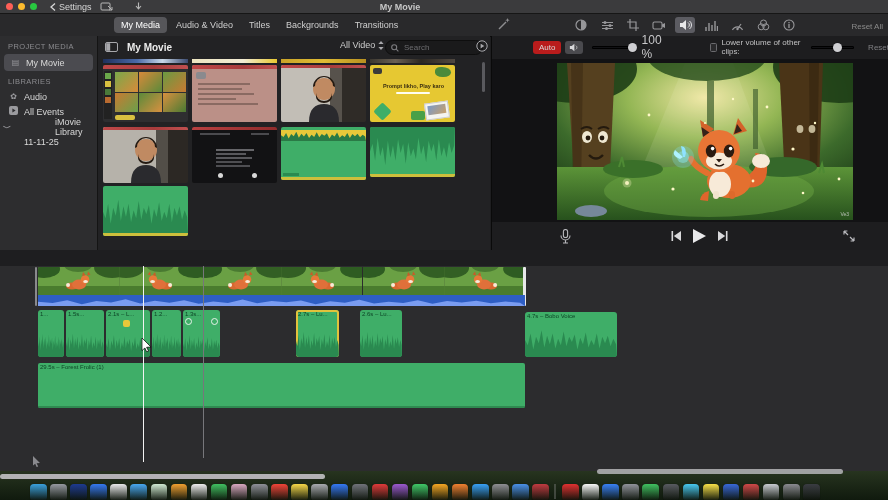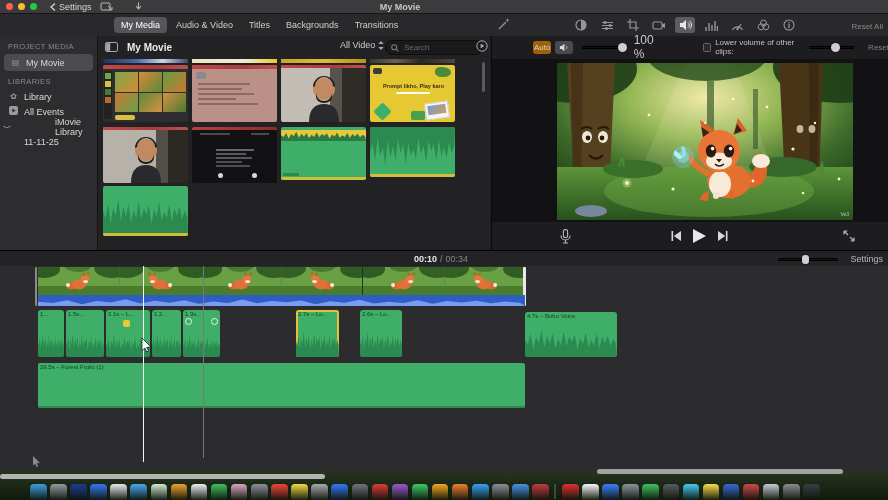--- a/index.html
+++ b/index.html
@@ -33,21 +33,21 @@
              display:flex;align-items:center;padding:0 5px;gap:3px;}
   #searchbox input{background:transparent;border:none;outline:none;color:#bbb;font-size:8px;width:64px;
                    font-family:"Liberation Sans",sans-serif;}
   #searchbox input::placeholder{color:#6d6d70;}
   .thumb{position:absolute;border-radius:2px;overflow:hidden;background:#333;}
   .redbar{position:absolute;left:0;top:0;right:0;height:4px;background:linear-gradient(90deg,#c04848,#a83c3c 60%,#c05050);}
   .wfsvg{position:absolute;left:0;width:100%;}
   
   #rightpanel{left:491px;top:36px;width:397px;height:214px;background:#1d1d1f;border-left:1px solid #0a0a0a;}
   #volbar{position:absolute;left:0;top:0;width:397px;height:22px;display:flex;align-items:center;}
-  .pillbtn{font-size:8px;color:#d8d8d8;background:#a16207;border-radius:3px;padding:2px 1px;}
+  .pillbtn{font-size:8px;color:#d8d8d8;background:#b91c1c;border-radius:3px;padding:2px 6px;}
   .slider{position:relative;height:3px;border-radius:2px;background:#111114;box-shadow:inset 0 0 0 1px #000;}
   .knob{position:absolute;top:-3px;width:9px;height:9px;border-radius:50%;background:#cfcfd2;box-shadow:0 0 1px #000;}
   .dim{color:#808084;}
   #viewer{position:absolute;left:0;top:23px;width:397px;height:163px;background:#121214;}
   #videoframe{position:absolute;left:65px;top:4px;width:296px;height:157px;background:#000;}
   #watermark{position:absolute;right:4px;bottom:3px;font-size:5px;color:#ddd;opacity:.8;}
   #transport{position:absolute;left:0;top:186px;width:397px;height:28px;display:flex;align-items:center;}
   
   #tl-toolbar{left:0;top:250px;width:888px;height:15px;background:#232325;border-top:1px solid #000;border-bottom:1px solid #0e0e0e;}
   #tl-time{font-size:9px;font-weight:bold;color:#e8e8e8;}
@@ -200,21 +200,21 @@
 
   <div id="sidebar" class="abs">
     <div class="side-h">PROJECT MEDIA</div>
     <div class="side-item sel">
       <span class="sic">▤</span>
       <span>My Movie</span>
     </div>
     <div class="side-h">LIBRARIES</div>
     <div class="side-item">
       <span class="sic">✿</span>
-      <span>Library</span>
+      <span>Audio</span>
     </div>
     <div class="side-item">
       <span class="sic">
         <svg width="9" height="9" viewBox="0 0 9 9" style="display:inline">
             <rect width="9" height="9" rx="2" fill="#9a9a9e"></rect>
             <path d="M3.4,2.5 L6.6,4.5 L3.4,6.5 Z" fill="#2d2d2f"></path>
           </svg>
       </span>
       <span>All Events</span>
     </div>
@@ -495,31 +495,20 @@
         </div>
       </div>
       <div class="abs" style="right:34px;">
         <svg width="12" height="12" viewBox="0 0 12 12">
           <path d="M1,1 L5,5 M1,1 h3.4 M1,1 v3.4 M11,11 L7,7 M11,11 h-3.4 M11,11 v-3.4" stroke="#b8b8bc" stroke-width="1.2" fill="none"></path>
         </svg>
       </div>
     </div>
   </div>
 
-  <div id="tl-toolbar" class="abs row">
-    <div class="row" style="margin-left:414px;gap:3px;">
-      <span id="tl-time">00:10</span>
-      <span id="tl-total">/</span>
-      <span id="tl-total">00:34</span>
-    </div>
-    <div class="slider" style="position:absolute;left:778px;top:7px;width:60px;background:#1a1a1c;">
-      <div class="knob" style="left:24px;width:7px;height:9px;border-radius:3px;top:-3px;"></div>
-    </div>
-    <span id="settings-label" class="abs" style="right:5px;top:3px;">Settings</span>
-  </div>
 
   <div id="timeline" class="abs">
     <div class="abs" style="left:35px;top:1px;width:2px;height:39px;background:#8a8a8e;border-radius:1px;"></div>
     <div id="filmstrip">
         <svg width="81.17" height="28">
           <use href="#foxframe"></use>
         </svg>
         <svg width="81.17" height="28" style="transform: scaleX(-1);">
           <use href="#foxframe"></use>
         </svg>

